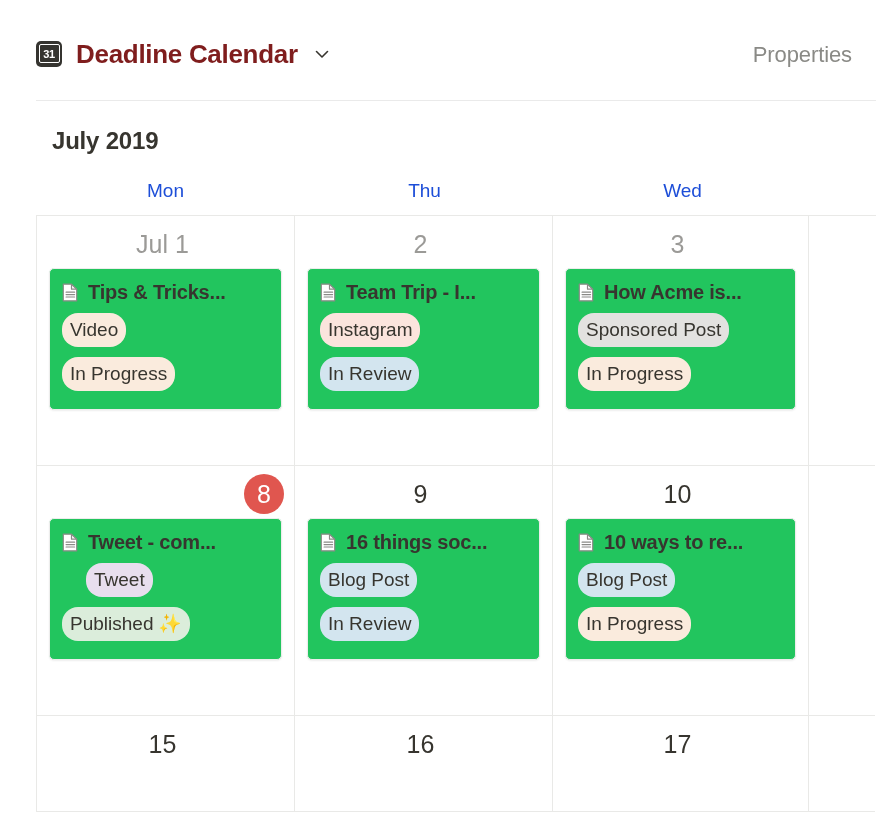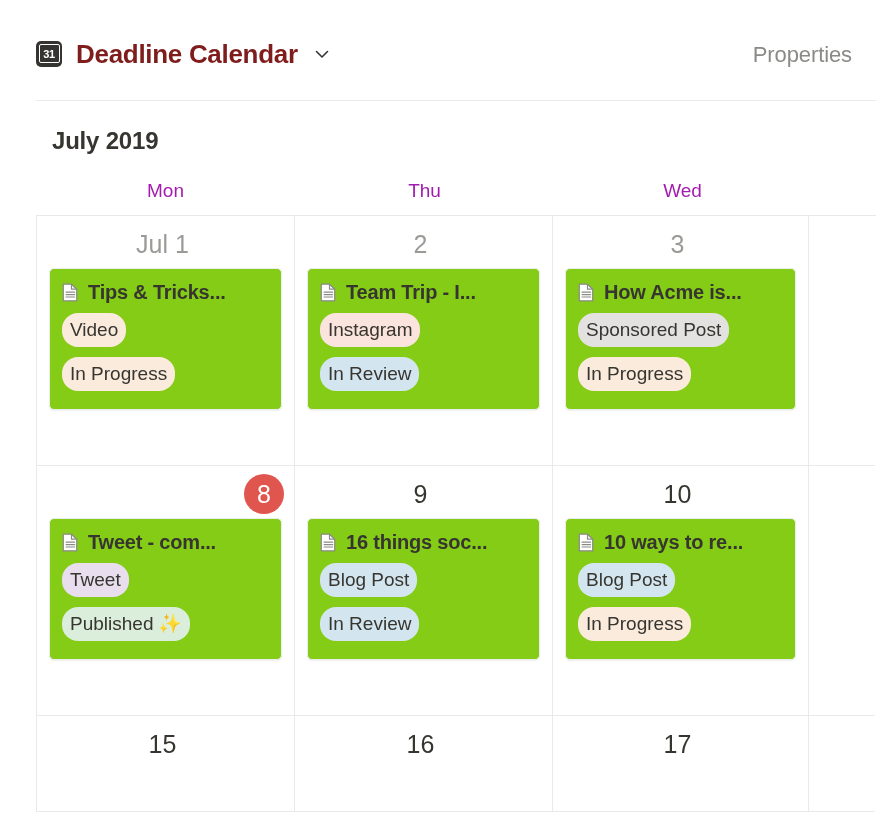--- a/index.html
+++ b/index.html
@@ -110,21 +110,21 @@
   .weekdays {
     display: grid;
     grid-template-columns: 259px 259px 257px 65px;
     margin-left: 36px;
     margin-top: 26px;
     height: 34px;
   }
   .weekday {
     text-align: center;
     font-size: 19px;
-    color: #a21caf;
+    color: #1d4ed8;
     line-height: 1;
   }
 
   
   .cal-grid {
     margin-left: 36px;
     border-top: 1px solid #e9e9e7;
     border-left: 1px solid #e9e9e7;
   }
   .cal-row {
@@ -169,21 +169,21 @@
     justify-content: center;
     font-size: 25px;
     line-height: 1;
     margin-top: -2px;
     margin-right: -2px;
   }
 
   
   .event-card {
     margin-top: 6px;
-    background: #84cc16;
+    background: #22c55e;
     border: 1px solid #ededec;
     border-radius: 5px;
     box-shadow: 0 1px 2px rgba(15,15,15,0.07);
     padding: 12px 12px 14px 12px;
     box-sizing: border-box;
   }
   .event-title-row {
     display: flex;
     align-items: center;
     gap: 9px;
@@ -215,21 +215,21 @@
     color: #37352f;
     max-width: 100%;
     box-sizing: border-box;
     white-space: nowrap;
     overflow: hidden;
   }
   .tag-cream   { background: #faebdd; }
   .tag-peach   { background: #fbe4dd; }
   .tag-blue    { background: #d3e5ef; }
   .tag-gray    { background: #e3e2e0; }
-  .tag-purple  { background: #e8deee; }
+  .tag-purple  { background: #e8deee; margin-left: 24px; }
   .tag-green   { background: #dbeddb; }
 </style>
 </head>
 <body>
 
 <div class="topbar">
   <div class="title-group">
     <div class="cal-icon">
       <span>31</span>
     </div>

